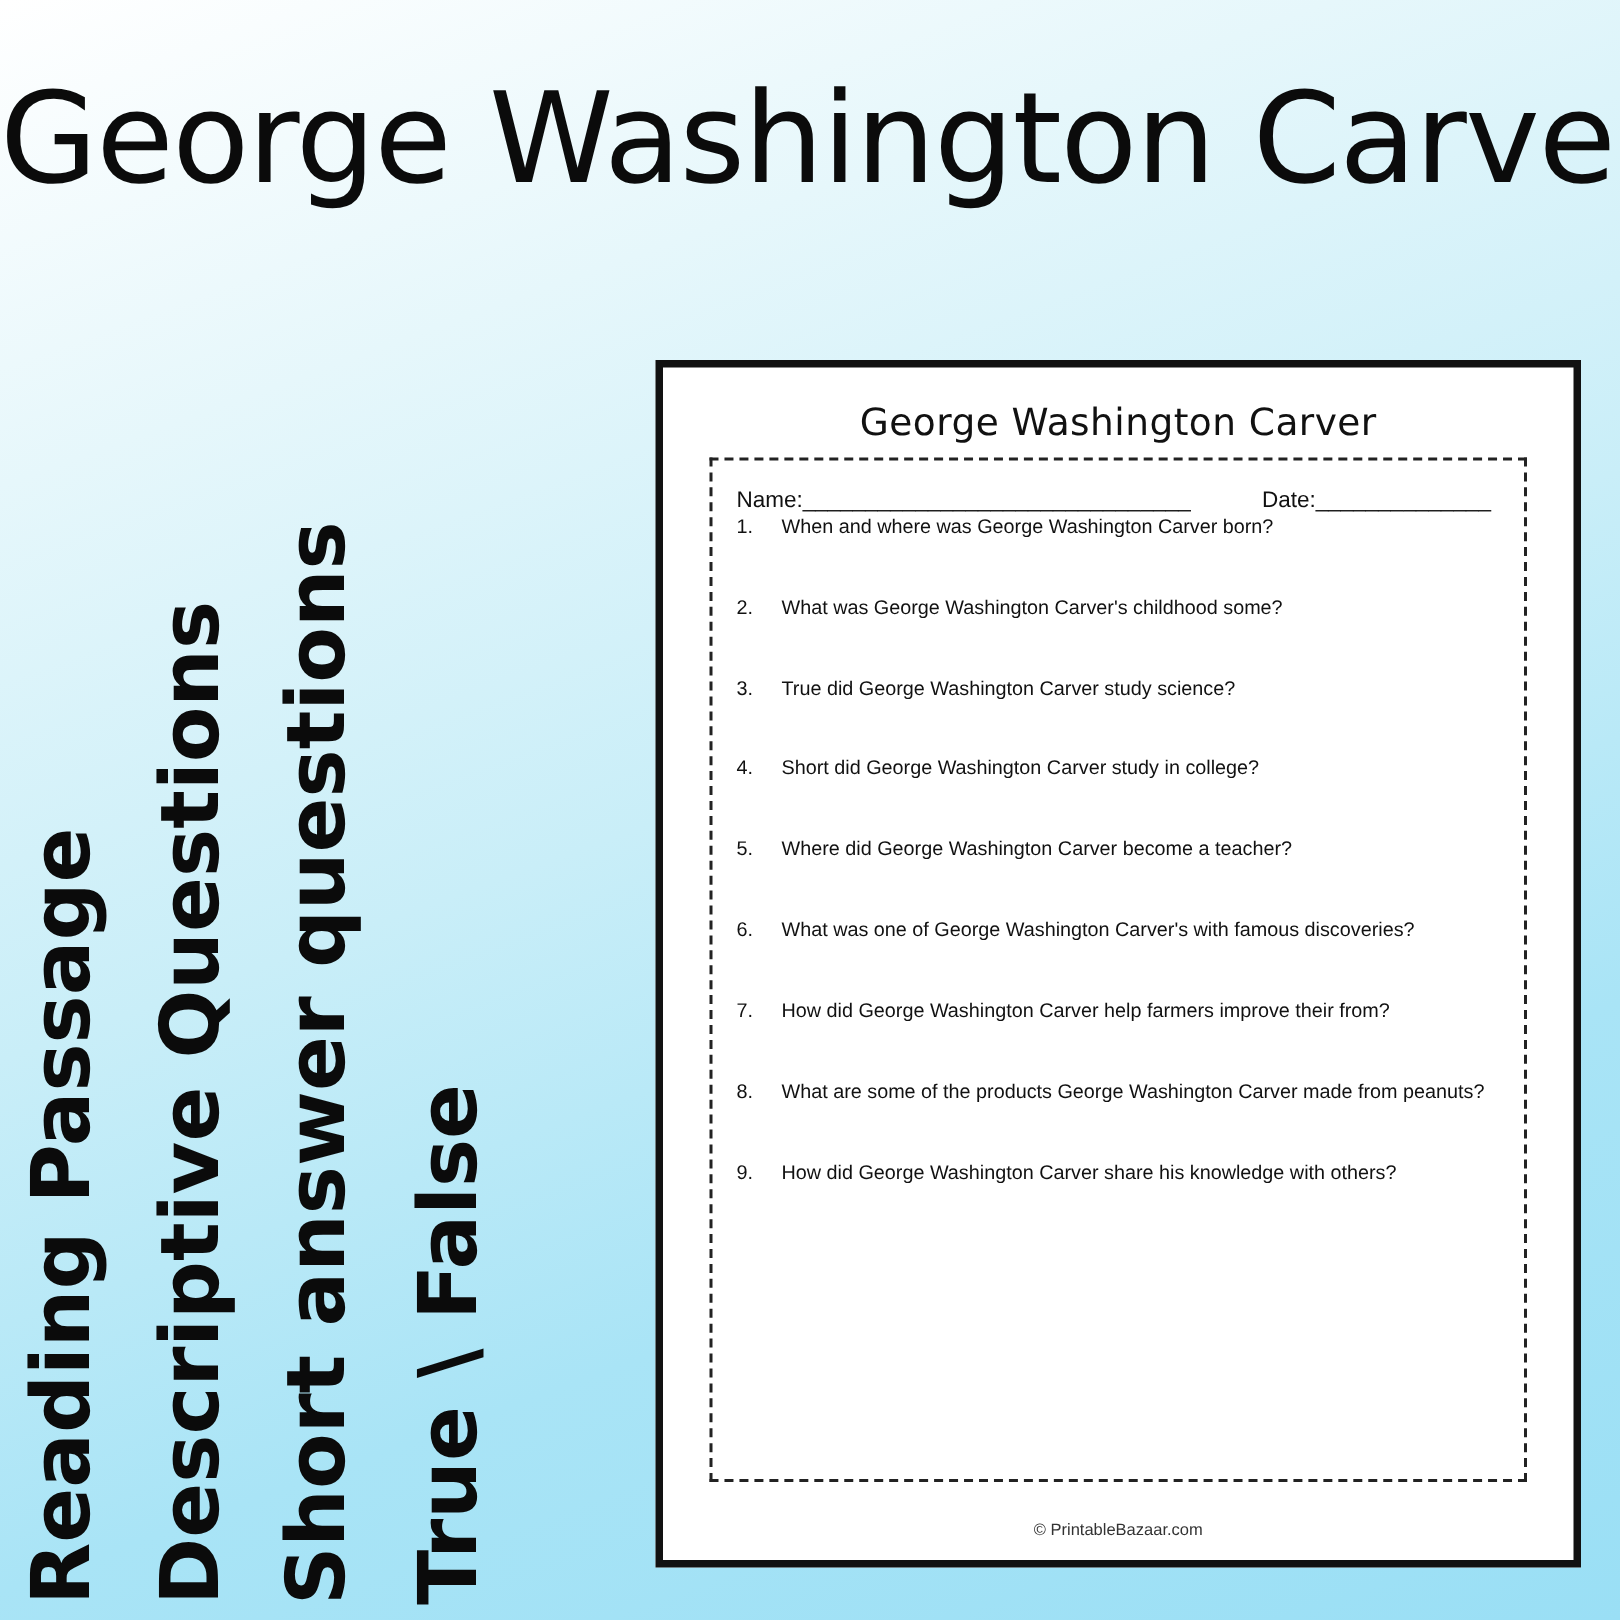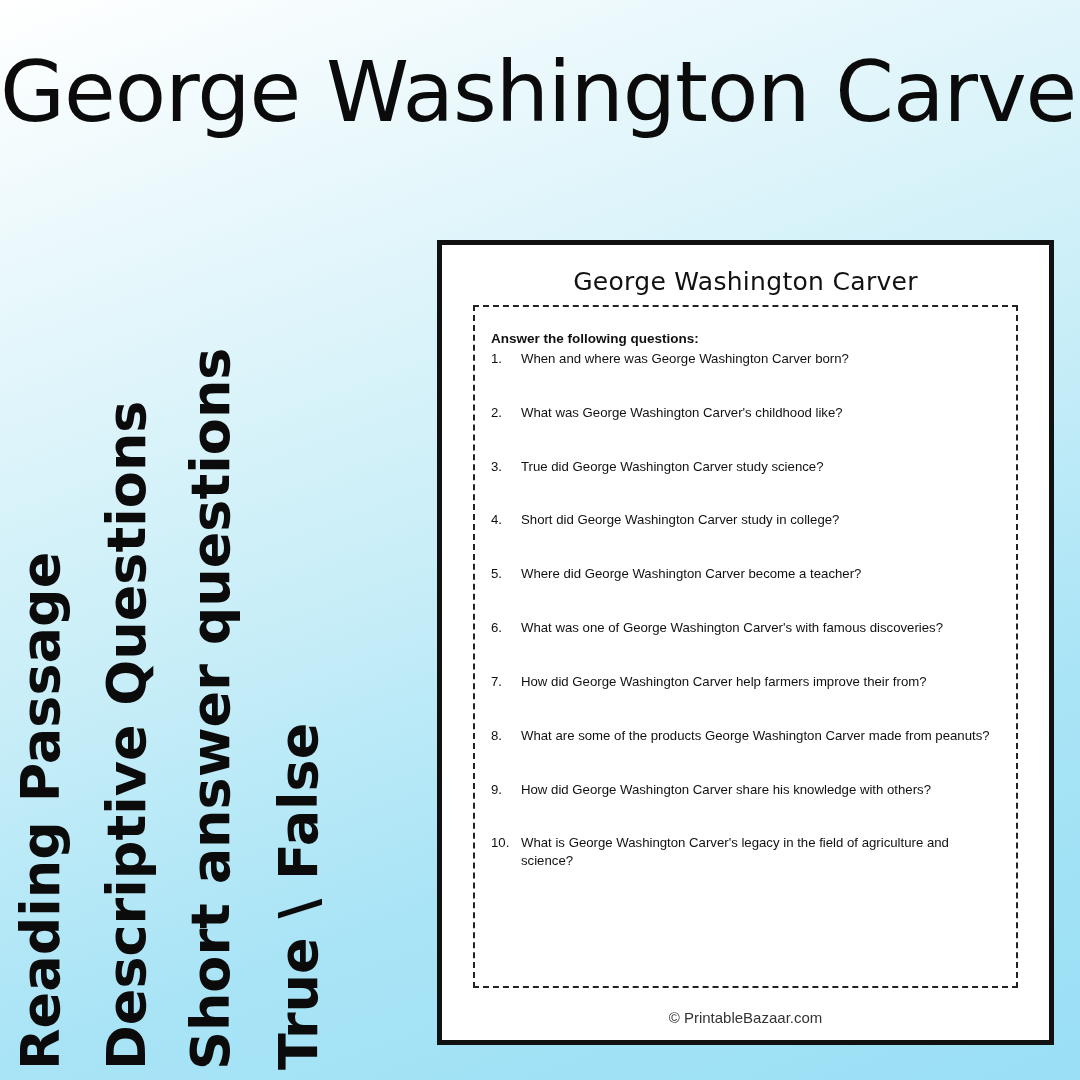--- a/index.html
+++ b/index.html
@@ -132,21 +132,21 @@
     padding-right: 10px;
   }
   .q-item.last { margin-bottom: 0; }
 
   .ws-footer {
     position: absolute;
     left: 0;
     right: 0;
     bottom: 14px;
     text-align: center;
-    font-size: 15px;
+    font-size: 11px;
     color: #333333;
   }
 </style>
 </head>
 <body>
 
 <div class="page">
 
   <div class="main-title">George Washington Carver</div>
 
@@ -155,31 +155,34 @@
     <div class="feature f1">Descriptive Questions</div>
     <div class="feature f2">Short answer questions</div>
     <div class="feature f3">True \ False</div>
   </div>
 
   <div class="worksheet">
     <div class="ws-title">George Washington Carver</div>
 
     <div class="ws-inner">
 
-
-      <div class="instructions">Answer the following questions:</div>
+      <div class="name-date">
+        <span class="name-field">Name:_______________________________</span>
+        <span class="date-field">Date:______________</span>
+      </div>
+
 
       <ul class="q-list">
         <li class="q-item">
           <span class="q-num">1.</span>
           <span class="q-text">When and where was George Washington Carver born?</span>
         </li>
         <li class="q-item">
           <span class="q-num">2.</span>
-          <span class="q-text">What was George Washington Carver's childhood like?</span>
+          <span class="q-text">What was George Washington Carver's childhood some?</span>
         </li>
         <li class="q-item">
           <span class="q-num">3.</span>
           <span class="q-text">True did George Washington Carver study science?</span>
         </li>
         <li class="q-item">
           <span class="q-num">4.</span>
           <span class="q-text">Short did George Washington Carver study in college?</span>
         </li>
         <li class="q-item">
@@ -195,23 +198,19 @@
           <span class="q-text">How did George Washington Carver help farmers improve their from?</span>
         </li>
         <li class="q-item">
           <span class="q-num">8.</span>
           <span class="q-text">What are some of the products George Washington Carver made from peanuts?</span>
         </li>
         <li class="q-item">
           <span class="q-num">9.</span>
           <span class="q-text">How did George Washington Carver share his knowledge with others?</span>
         </li>
-        <li class="q-item last">
-          <span class="q-num">10.</span>
-          <span class="q-text">What is George Washington Carver's legacy in the field of agriculture and science?</span>
-        </li>
       </ul>
     </div>
 
     <div class="ws-footer">© PrintableBazaar.com</div>
   </div>
 
 </div>
 
 </body></html>

